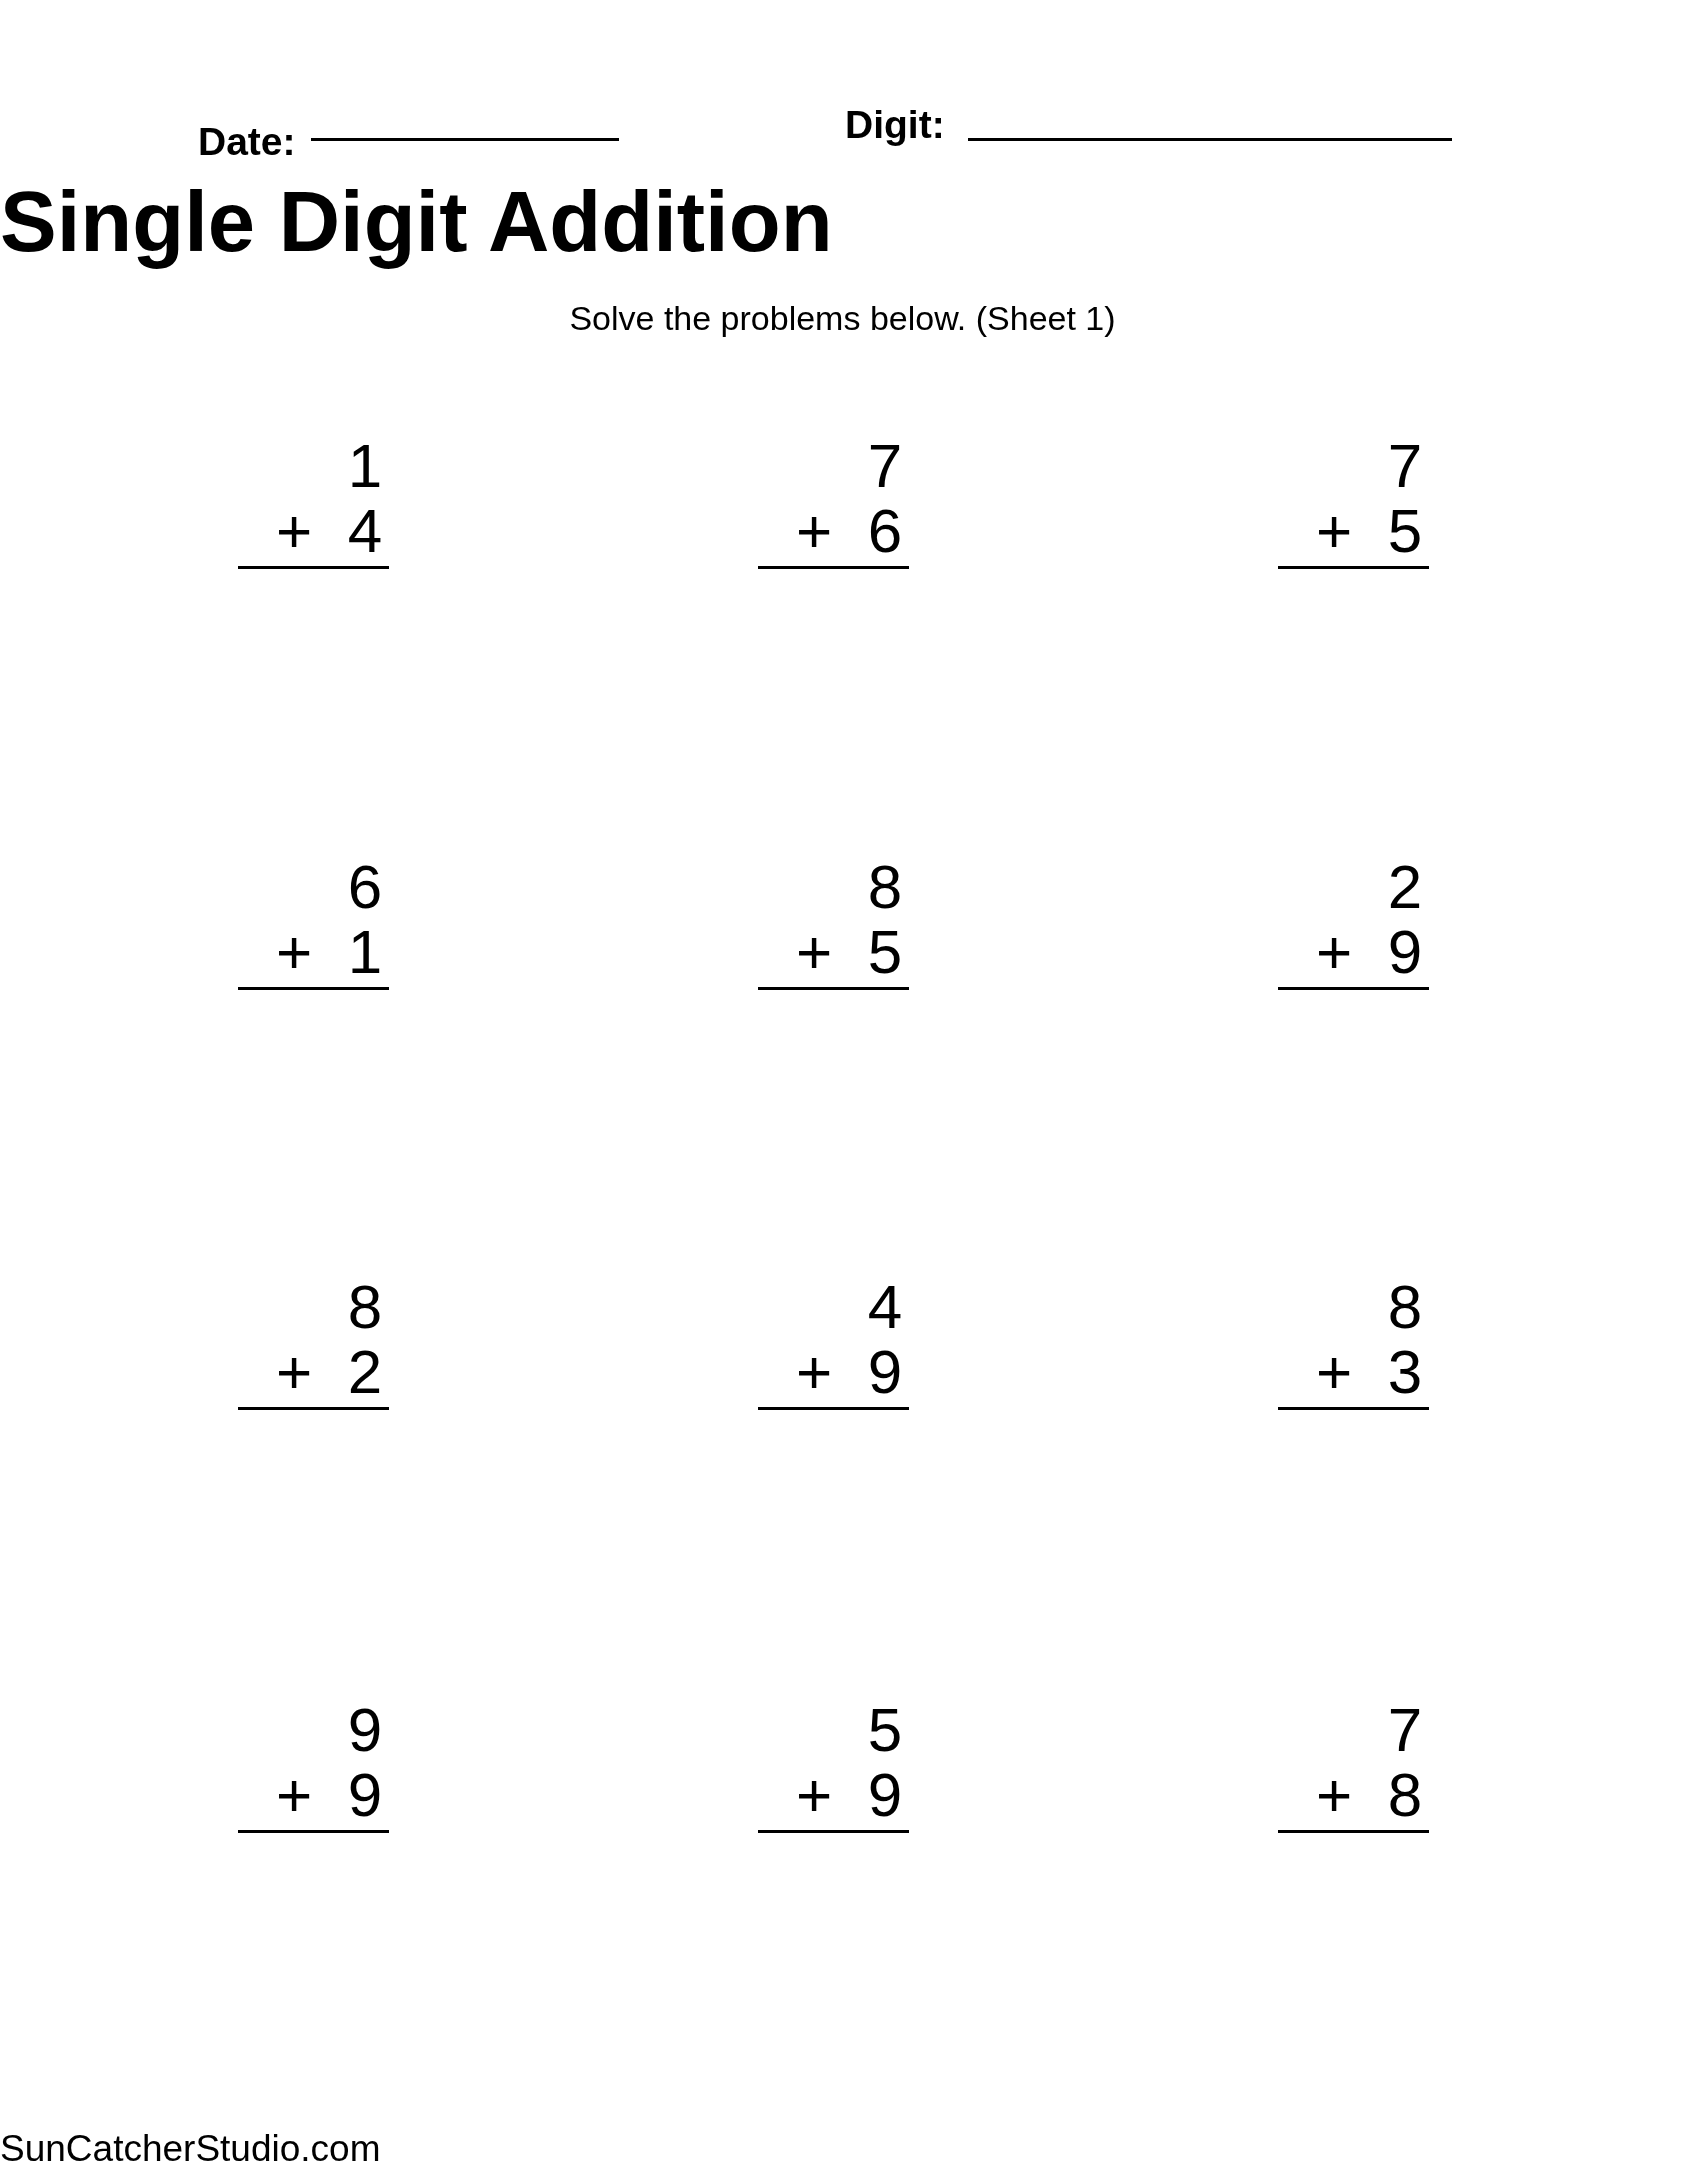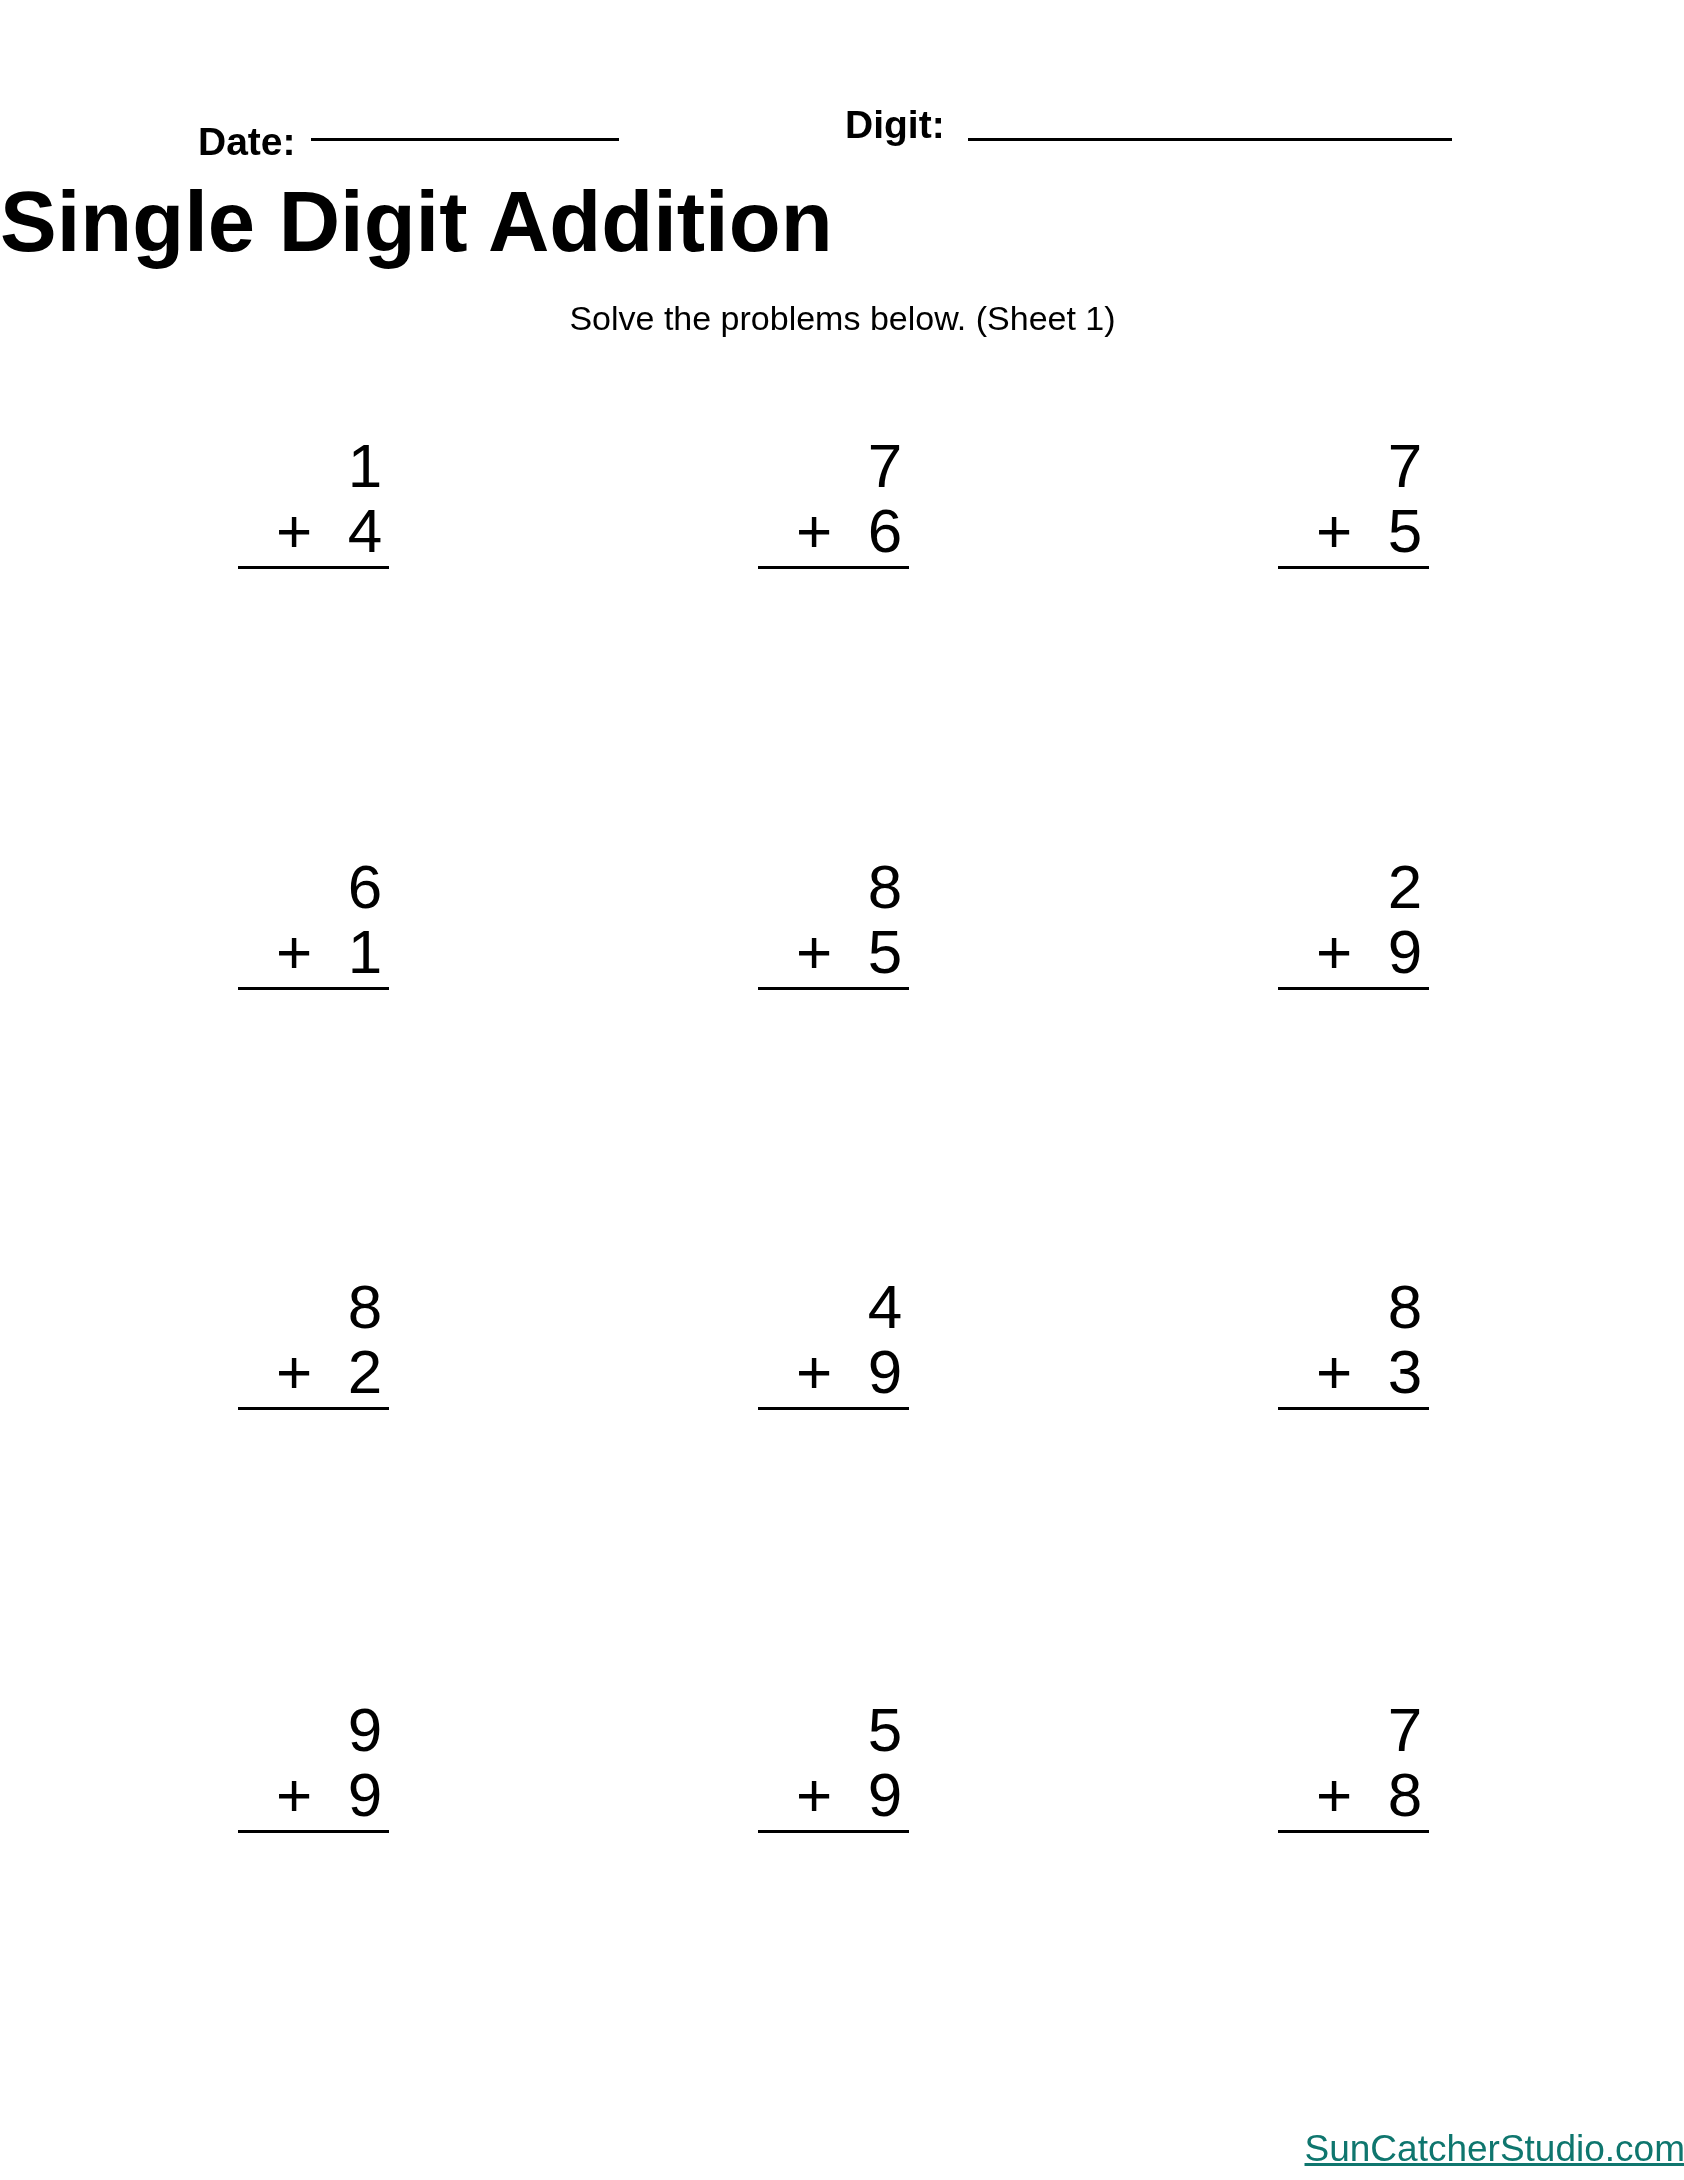--- a/index.html
+++ b/index.html
@@ -75,25 +75,24 @@
     height:65px;
     display:flex;
     justify-content:space-between;
     padding-left:38px;
     padding-right:6.8px;
   }
 
   
   .footer{
     left:0;top:2130px;width:100%;
-    text-align:right;
+    text-align:left;
     font-size:37px;
     line-height:37px;
-    color:#0f766e;
-    text-decoration:underline;
+    color:#000000;
   }
 </style>
 </head>
 <body>
 
 <div class="abs hdr-label date-label">Date:</div>
 <div class="abs fill-line date-line"></div>
 <div class="abs hdr-label name-label">Digit:</div>
 <div class="abs fill-line name-line"></div>
 

